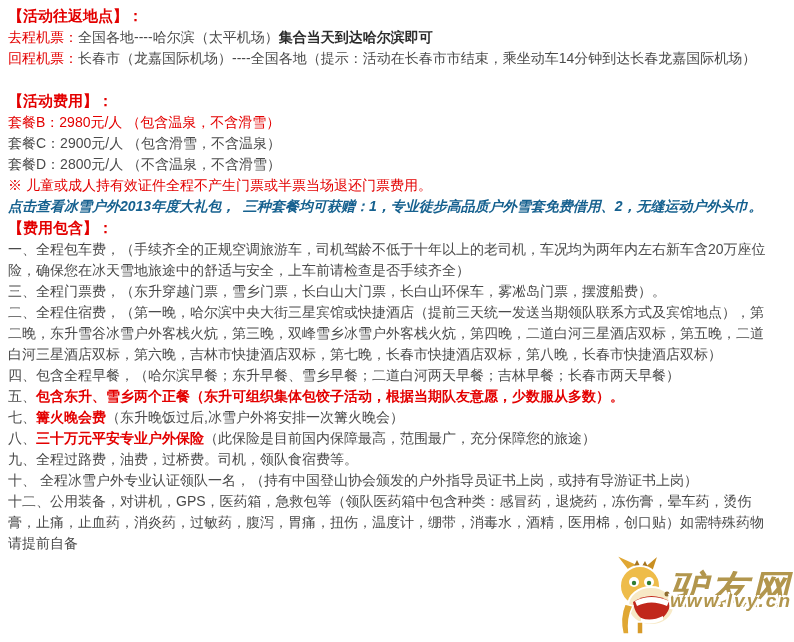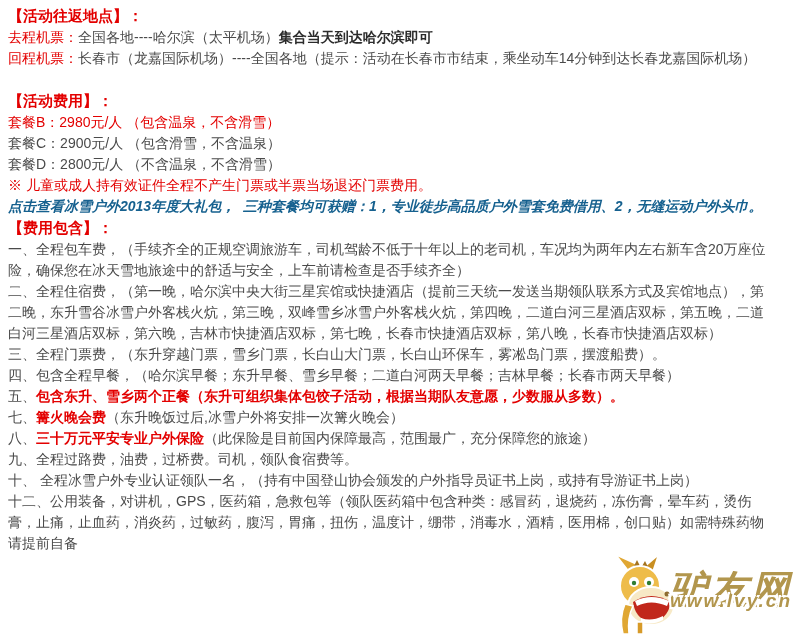--- a/index.html
+++ b/index.html
@@ -44,22 +44,22 @@
     <p class="para"><span class="s-red">回程机票：</span><span class="s-body">长春市（龙嘉国际机场）----全国各地（提示：活动在长春市市结束，乘坐动车14分钟到达长春龙嘉国际机场）</span></p>
     <p class="para"><span class="s-body"> </span></p>
     <p class="para"><span class="s-h">【活动费用】：</span></p>
     <p class="para"><span class="s-red">套餐B：2980元/人 （包含温泉，不含滑雪）</span></p>
     <p class="para"><span class="s-body">套餐C：2900元/人 （包含滑雪，不含温泉）</span></p>
     <p class="para"><span class="s-body">套餐D：2800元/人 （不含温泉，不含滑雪）</span></p>
     <p class="para"><span class="s-red">※ 儿童或成人持有效证件全程不产生门票或半票当场退还门票费用。</span></p>
     <p class="para"><span class="s-blue">点击查看冰雪户外2013年度大礼包，  三种套餐均可获赠：1，专业徒步高品质户外雪套免费借用、2，无缝运动户外头巾。</span></p>
     <p class="para"><span class="s-h">【费用包含】：</span></p>
     <p class="para"><span class="s-body">一、全程包车费，（手续齐全的正规空调旅游车，司机驾龄不低于十年以上的老司机，车况均为两年内左右新车含20万座位险，确保您在冰天雪地旅途中的舒适与安全，上车前请检查是否手续齐全）</span></p>
+    <p class="para"><span class="s-body">三、全程门票费，（东升穿越门票，雪乡门票，长白山大门票，长白山环保车，雾凇岛门票，摆渡船费）。</span></p>
     <p class="para"><span class="s-body">二、全程住宿费，（第一晚，哈尔滨中央大街三星宾馆或快捷酒店（提前三天统一发送当期领队联系方式及宾馆地点），第二晚，东升雪谷冰雪户外客栈火炕，第三晚，双峰雪乡冰雪户外客栈火炕，第四晚，二道白河三星酒店双标，第五晚，二道白河三星酒店双标，第六晚，吉林市快捷酒店双标，第七晚，长春市快捷酒店双标，第八晚，长春市快捷酒店双标）</span></p>
-    <p class="para"><span class="s-body">三、全程门票费，（东升穿越门票，雪乡门票，长白山大门票，长白山环保车，雾凇岛门票，摆渡船费）。</span></p>
     <p class="para"><span class="s-body">四、包含全程早餐，（哈尔滨早餐；东升早餐、雪乡早餐；二道白河两天早餐；吉林早餐；长春市两天早餐）</span></p>
     <p class="para"><span class="s-body">五、</span><span class="s-redb">包含东升、雪乡两个正餐（东升可组织集体包饺子活动，根据当期队友意愿，少数服从多数）。</span></p>
     <p class="para"><span class="s-body">七、</span><span class="s-redb">篝火晚会费</span><span class="s-body">（东升晚饭过后,冰雪户外将安排一次篝火晚会）</span></p>
     <p class="para"><span class="s-body">八、</span><span class="s-redb">三十万元平安专业户外保险</span><span class="s-body">（此保险是目前国内保障最高，范围最广，充分保障您的旅途）</span></p>
     <p class="para"><span class="s-body">九、全程过路费，油费，过桥费。司机，领队食宿费等。</span></p>
     <p class="para"><span class="s-body">十、 全程冰雪户外专业认证领队一名，（持有中国登山协会颁发的户外指导员证书上岗，或持有导游证书上岗）</span></p>
     <p class="para"><span class="s-body">十二、公用装备，对讲机，GPS，医药箱，急救包等（领队医药箱中包含种类：感冒药，退烧药，冻伤膏，晕车药，烫伤膏，止痛，止血药，消炎药，过敏药，腹泻，胃痛，扭伤，温度计，绷带，消毒水，酒精，医用棉，创口贴）如需特殊药物请提前自备</span></p>
   </div>
 
 <div class="watermark">

